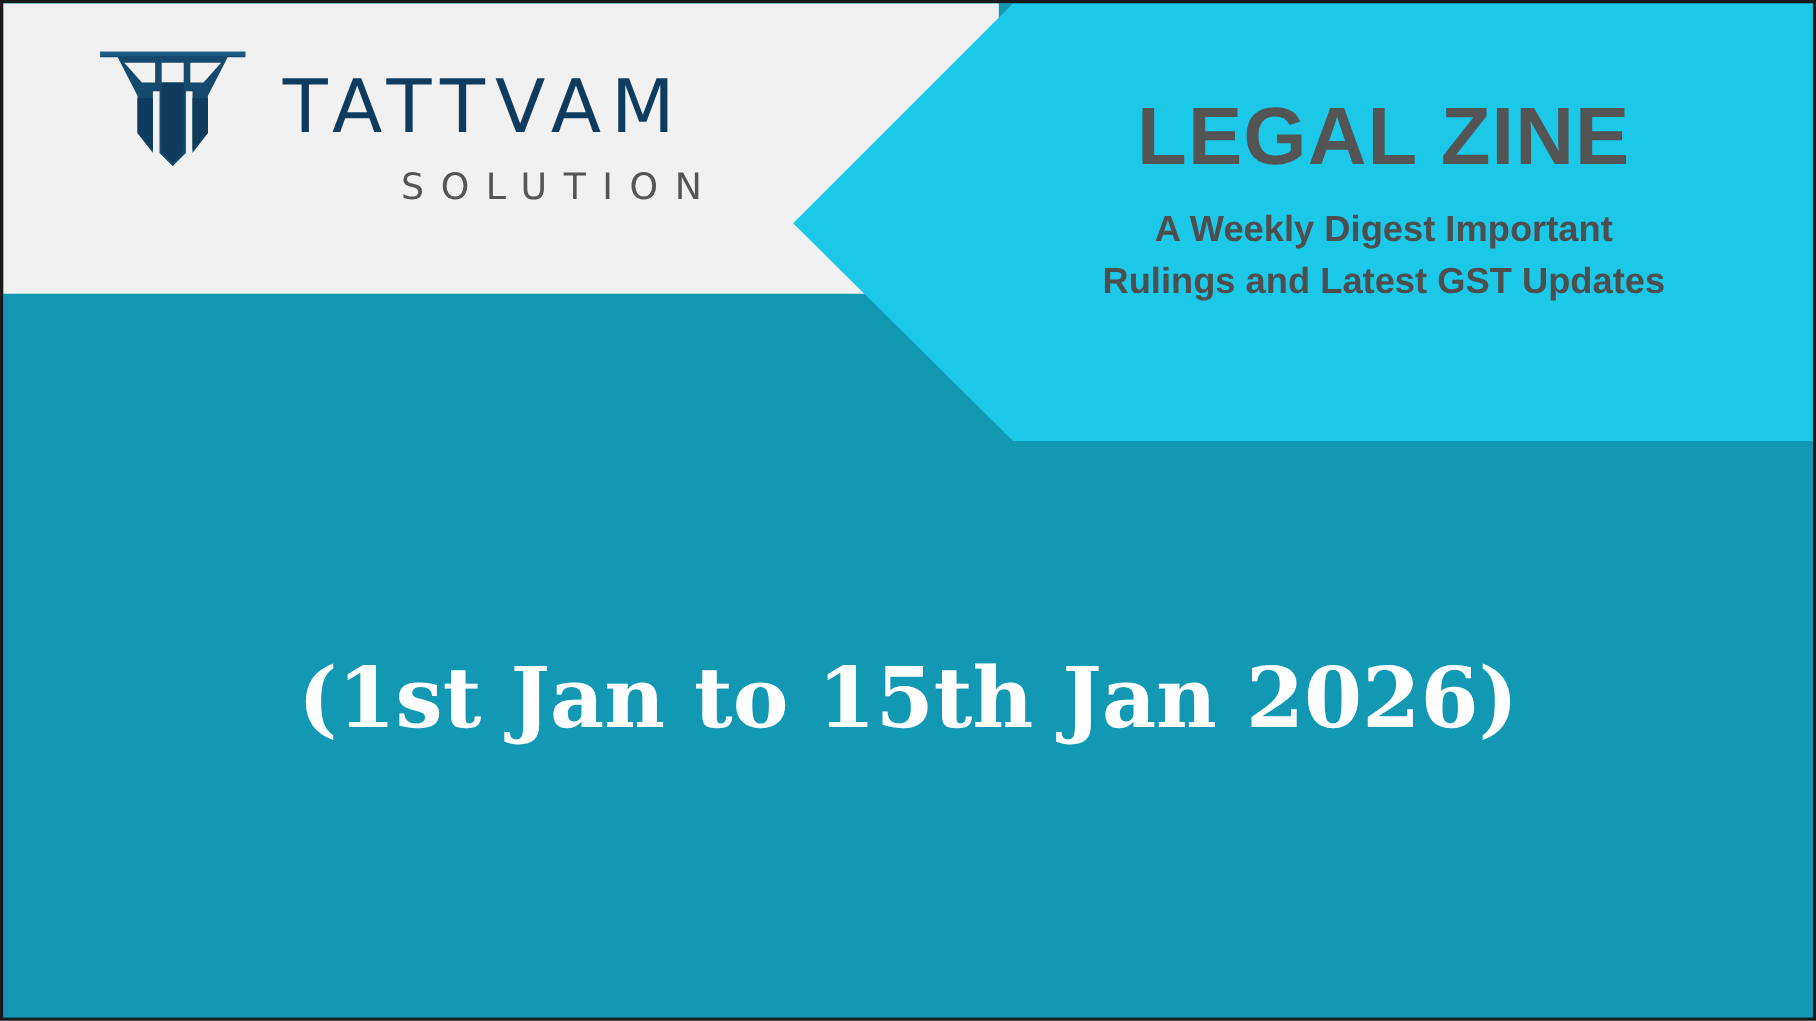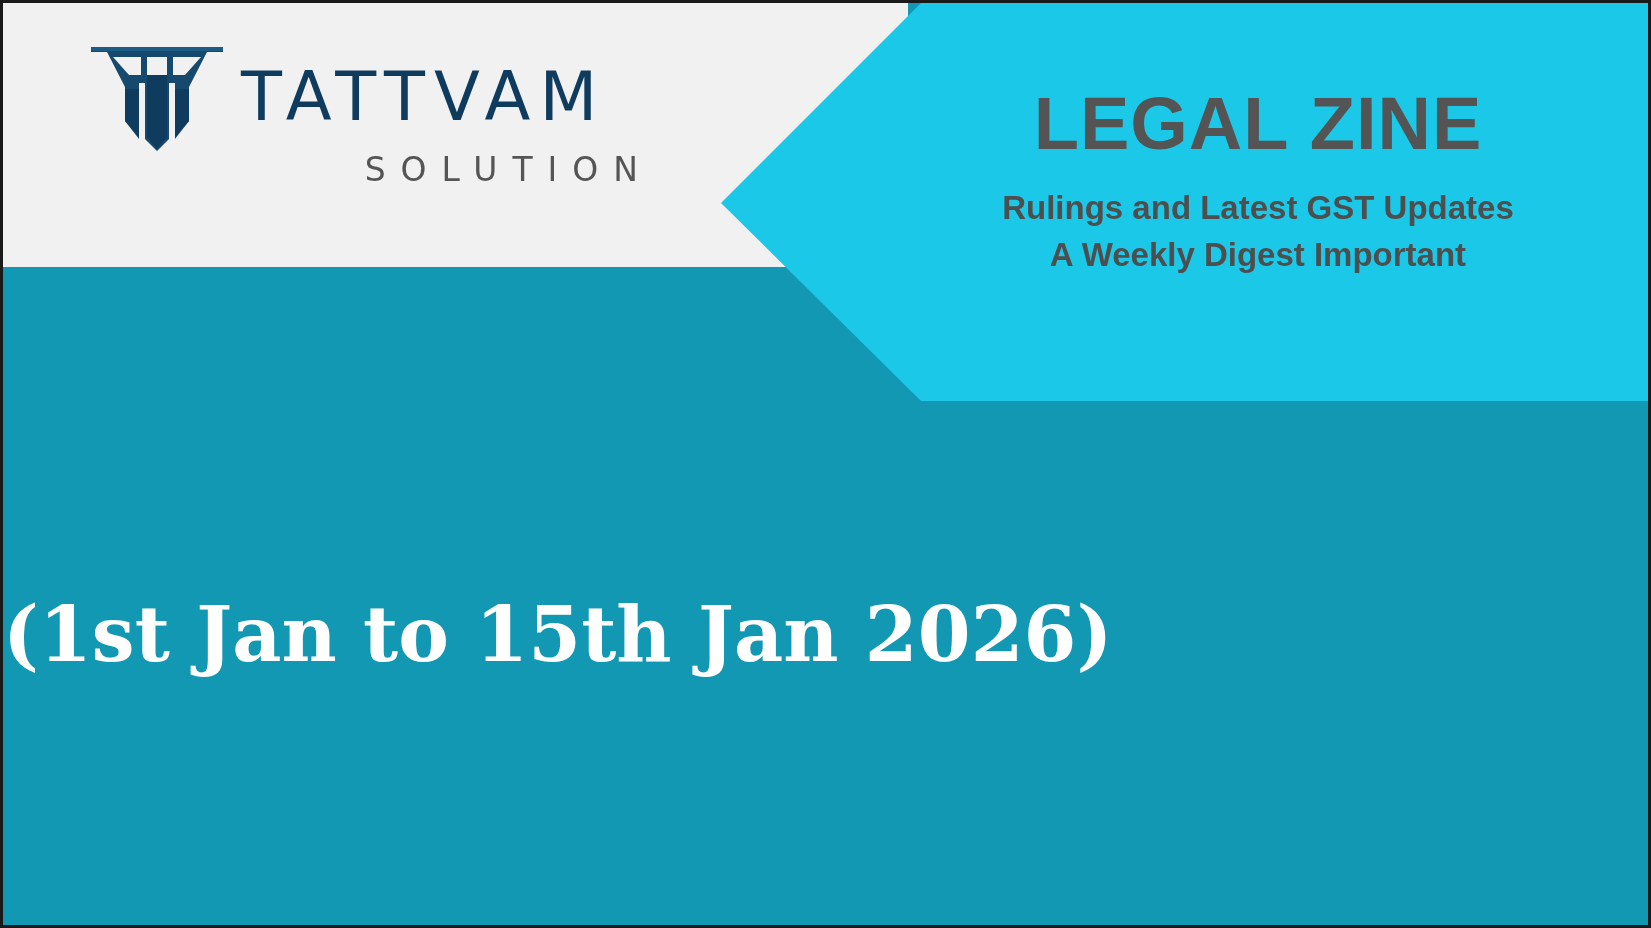--- a/index.html
+++ b/index.html
@@ -47,21 +47,21 @@
   
   .logo-block {
     position: absolute;
     left: 86px;
     top: 40px;
     width: 570px;
   }
   .logo-row {
     display: flex;
     align-items: center;
-    gap: 16px;
+    gap: 32px;
     height: 108px;
   }
   .logo-mark {
     width: 136px;
     height: 108px;
     flex: 0 0 auto;
     display: block;
   }
   .wordmark {
     font-family: "DejaVu Sans", sans-serif;
@@ -121,20 +121,21 @@
     color: #4E4E4E;
     line-height: 1.42;
   }
 
   
   .date-title {
     position: absolute;
     left: 0;
     top: 588px;
     width: 1645px;
+    text-align: center;
     font-family: "DejaVu Serif", serif;
     font-size: 76px;
     font-weight: 700;
     color: #FFFFFF;
     letter-spacing: 0px;
     line-height: 1.15;
   }
 </style>
 </head>
 <body>
@@ -170,20 +171,20 @@
       <div class="wordmark">TATTVAM</div>
     </div>
 
     <div class="advisors">SOLUTION</div>
 
   </div>
 
   <div class="masthead">
     <div class="zine-title">LEGAL ZINE</div>
     <div class="zine-sub">
+      <div>A Weekly Digest Important</div>
       <div>Rulings and Latest GST Updates</div>
-      <div>A Weekly Digest Important</div>
     </div>
   </div>
 
   <div class="date-title">(1st Jan to 15th Jan 2026)</div>
 
 </div>
 
 </body></html>

